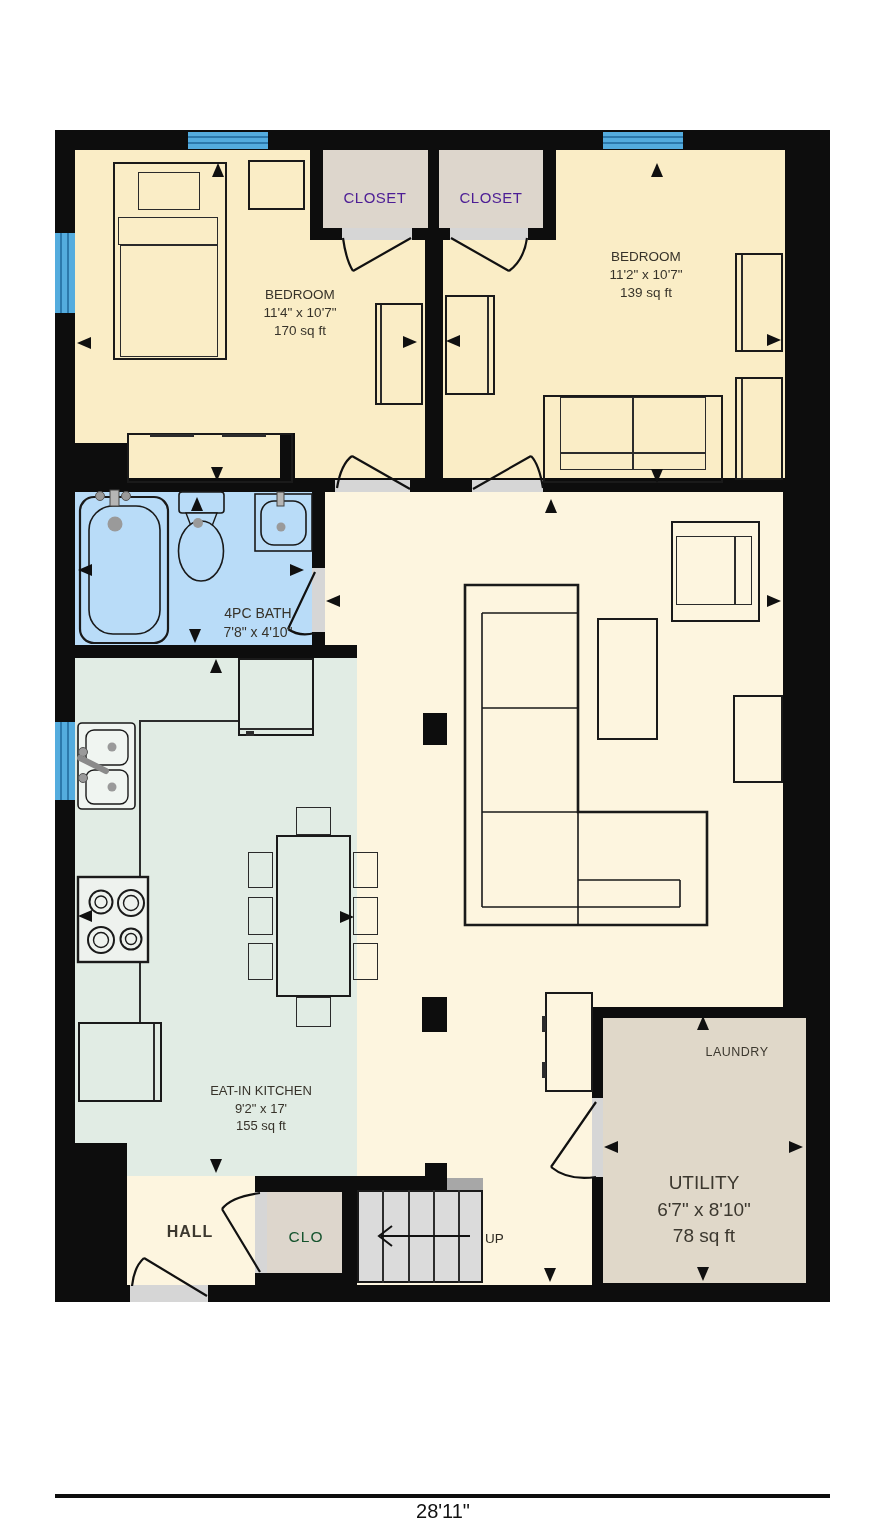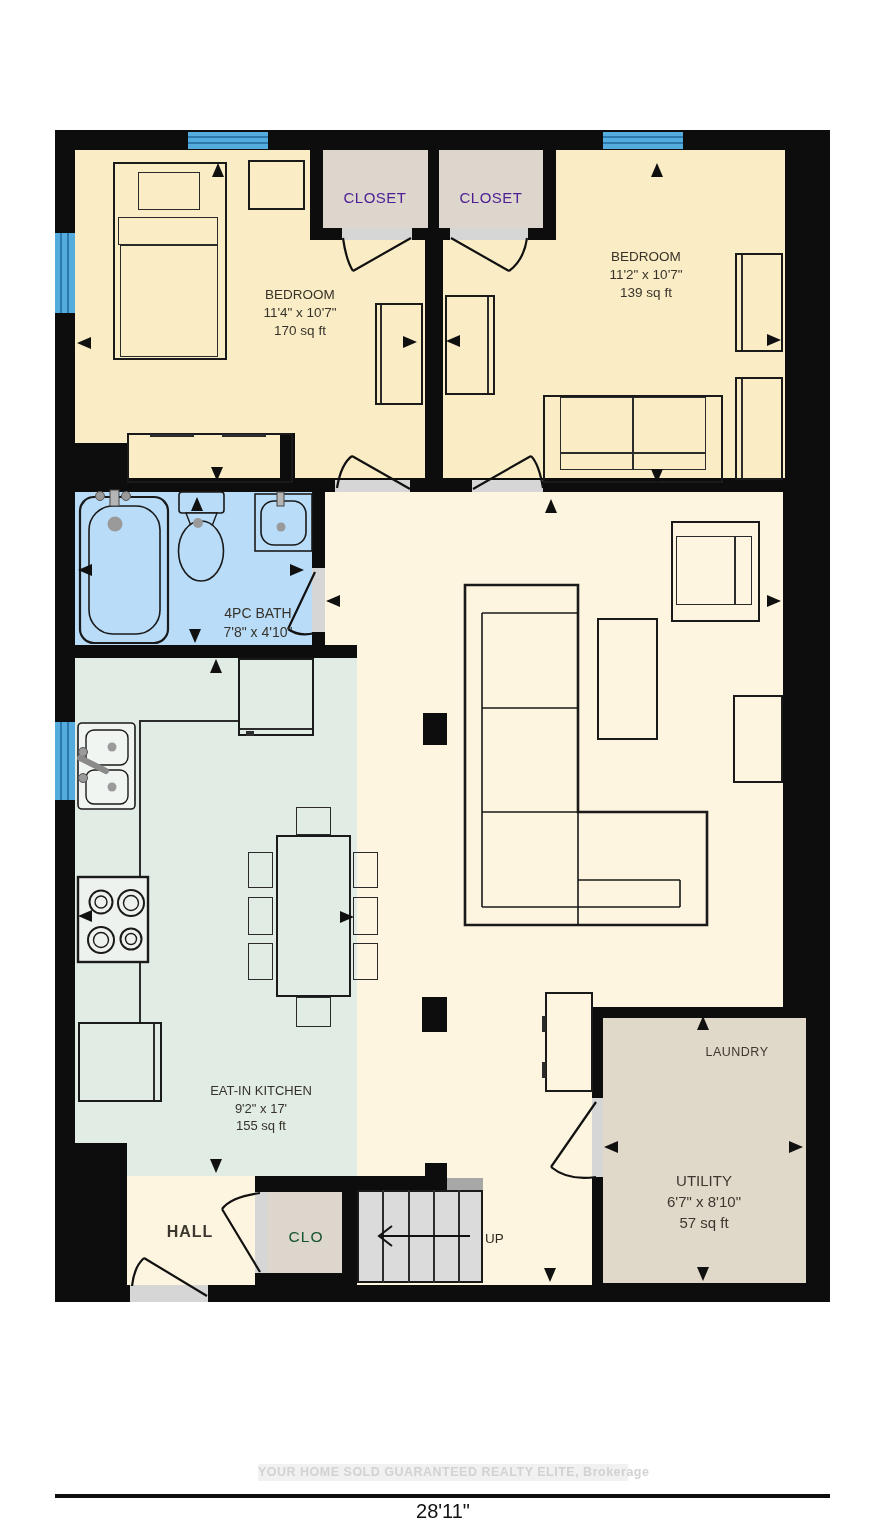--- a/index.html
+++ b/index.html
@@ -13,21 +13,21 @@
   .winlineV{background:#2c79ac;width:2px;position:absolute;top:0;bottom:0;}
   .fur{border:2px solid #1a1a1a;background:transparent;}
   .fur1{border:1.6px solid #2a2a2a;background:transparent;}
   .ln{background:#2c2c2c;}
   .lbl{position:absolute;color:#37332a;text-align:center;line-height:1.35;font-size:13.5px;}
   .lbl .nm{white-space:nowrap;}
   .closet-lbl{font-size:15px;color:#4c1d95;letter-spacing:.5px;}
   .hall-lbl{font-size:16px;letter-spacing:1px;color:#3c382f;}
   .clo-lbl{font-size:15.5px;letter-spacing:1px;color:#14532d;}
   .up-lbl{font-size:13.5px;color:#2e2a22;}
-  .util-lbl{font-size:15px;line-height:1.4;color:#3c382f;}
+  .util-lbl{font-size:19px;line-height:1.4;color:#3c382f;}
   .laundry-lbl{font-size:12.5px;color:#3c382f;letter-spacing:.5px;}
   .ar{position:absolute;width:0;height:0;}
   .ar.up{border-left:6px solid transparent;border-right:6px solid transparent;border-bottom:14px solid #101010;}
   .ar.down{border-left:6px solid transparent;border-right:6px solid transparent;border-top:14px solid #101010;}
   .ar.left{border-top:6px solid transparent;border-bottom:6px solid transparent;border-right:14px solid #101010;}
   .ar.right{border-top:6px solid transparent;border-bottom:6px solid transparent;border-left:14px solid #101010;}
   .stair{background:#dbdbdb;border:2px solid #1a1a1a;}
   .watermark{position:absolute;background:#f1f1f1;color:#d2d2d2;font-weight:bold;
              font-size:12.5px;text-align:center;line-height:17px;letter-spacing:.5px;white-space:nowrap;}
   .dimtext{position:absolute;color:#111;font-size:20px;text-align:center;}
@@ -250,21 +250,21 @@
   <div class="lbl" style="left:186px;top:1082px;width:150px;font-size:13px;">
     <div class="nm">EAT-IN KITCHEN</div>
     <div class="nm">9'2" x 17'</div>
     <div class="nm">155 sq ft</div>
   </div>
   <div class="lbl laundry-lbl" style="left:677px;top:1044px;width:120px;">
     <span>LAUNDRY</span></div>
   <div class="lbl util-lbl" style="left:629px;top:1170px;width:150px;">
     <div class="nm">UTILITY</div>
     <div class="nm">6'7" x 8'10"</div>
-    <div class="nm">57 sq ft</div>
+    <div class="nm">78 sq ft</div>
   </div>
   <div class="lbl hall-lbl" style="left:140px;top:1221px;width:100px;font-weight:bold;">
     <span>HALL</span></div>
   <div class="lbl clo-lbl" style="left:266px;top:1227px;width:80px;">
     <span>CLO</span></div>
   <div class="lbl up-lbl" style="left:485px;top:1230px;width:30px;text-align:left;">
     <span>UP</span></div>
 
   <div class="ar up" style="left:212px;top:163px;"></div>
   <div class="ar up" style="left:651px;top:163px;"></div>
@@ -284,19 +284,17 @@
   <div class="ar right" style="left:340px;top:911px;"></div>
   <div class="ar up" style="left:210px;top:659px;"></div>
   <div class="ar left" style="left:78px;top:910px;"></div>
   <div class="ar down" style="left:210px;top:1159px;"></div>
   <div class="ar up" style="left:697px;top:1016px;"></div>
   <div class="ar left" style="left:604px;top:1141px;"></div>
   <div class="ar right" style="left:789px;top:1141px;"></div>
   <div class="ar down" style="left:697px;top:1267px;"></div>
   <div class="ar down" style="left:544px;top:1268px;"></div>
 
-  <div class="watermark" style="left:258px;top:1464px;width:370px;height:17px;">
-    <span>YOUR HOME SOLD GUARANTEED REALTY ELITE, Brokerage</span></div>
   <div class="a" style="left:55px;top:1494px;width:775px;height:4px;background:#0d0d0d;"></div>
   <div class="dimtext" style="left:343px;top:1500px;width:200px;">
     <span>28'11"</span></div>
 
 </div>
 
 </body></html>

